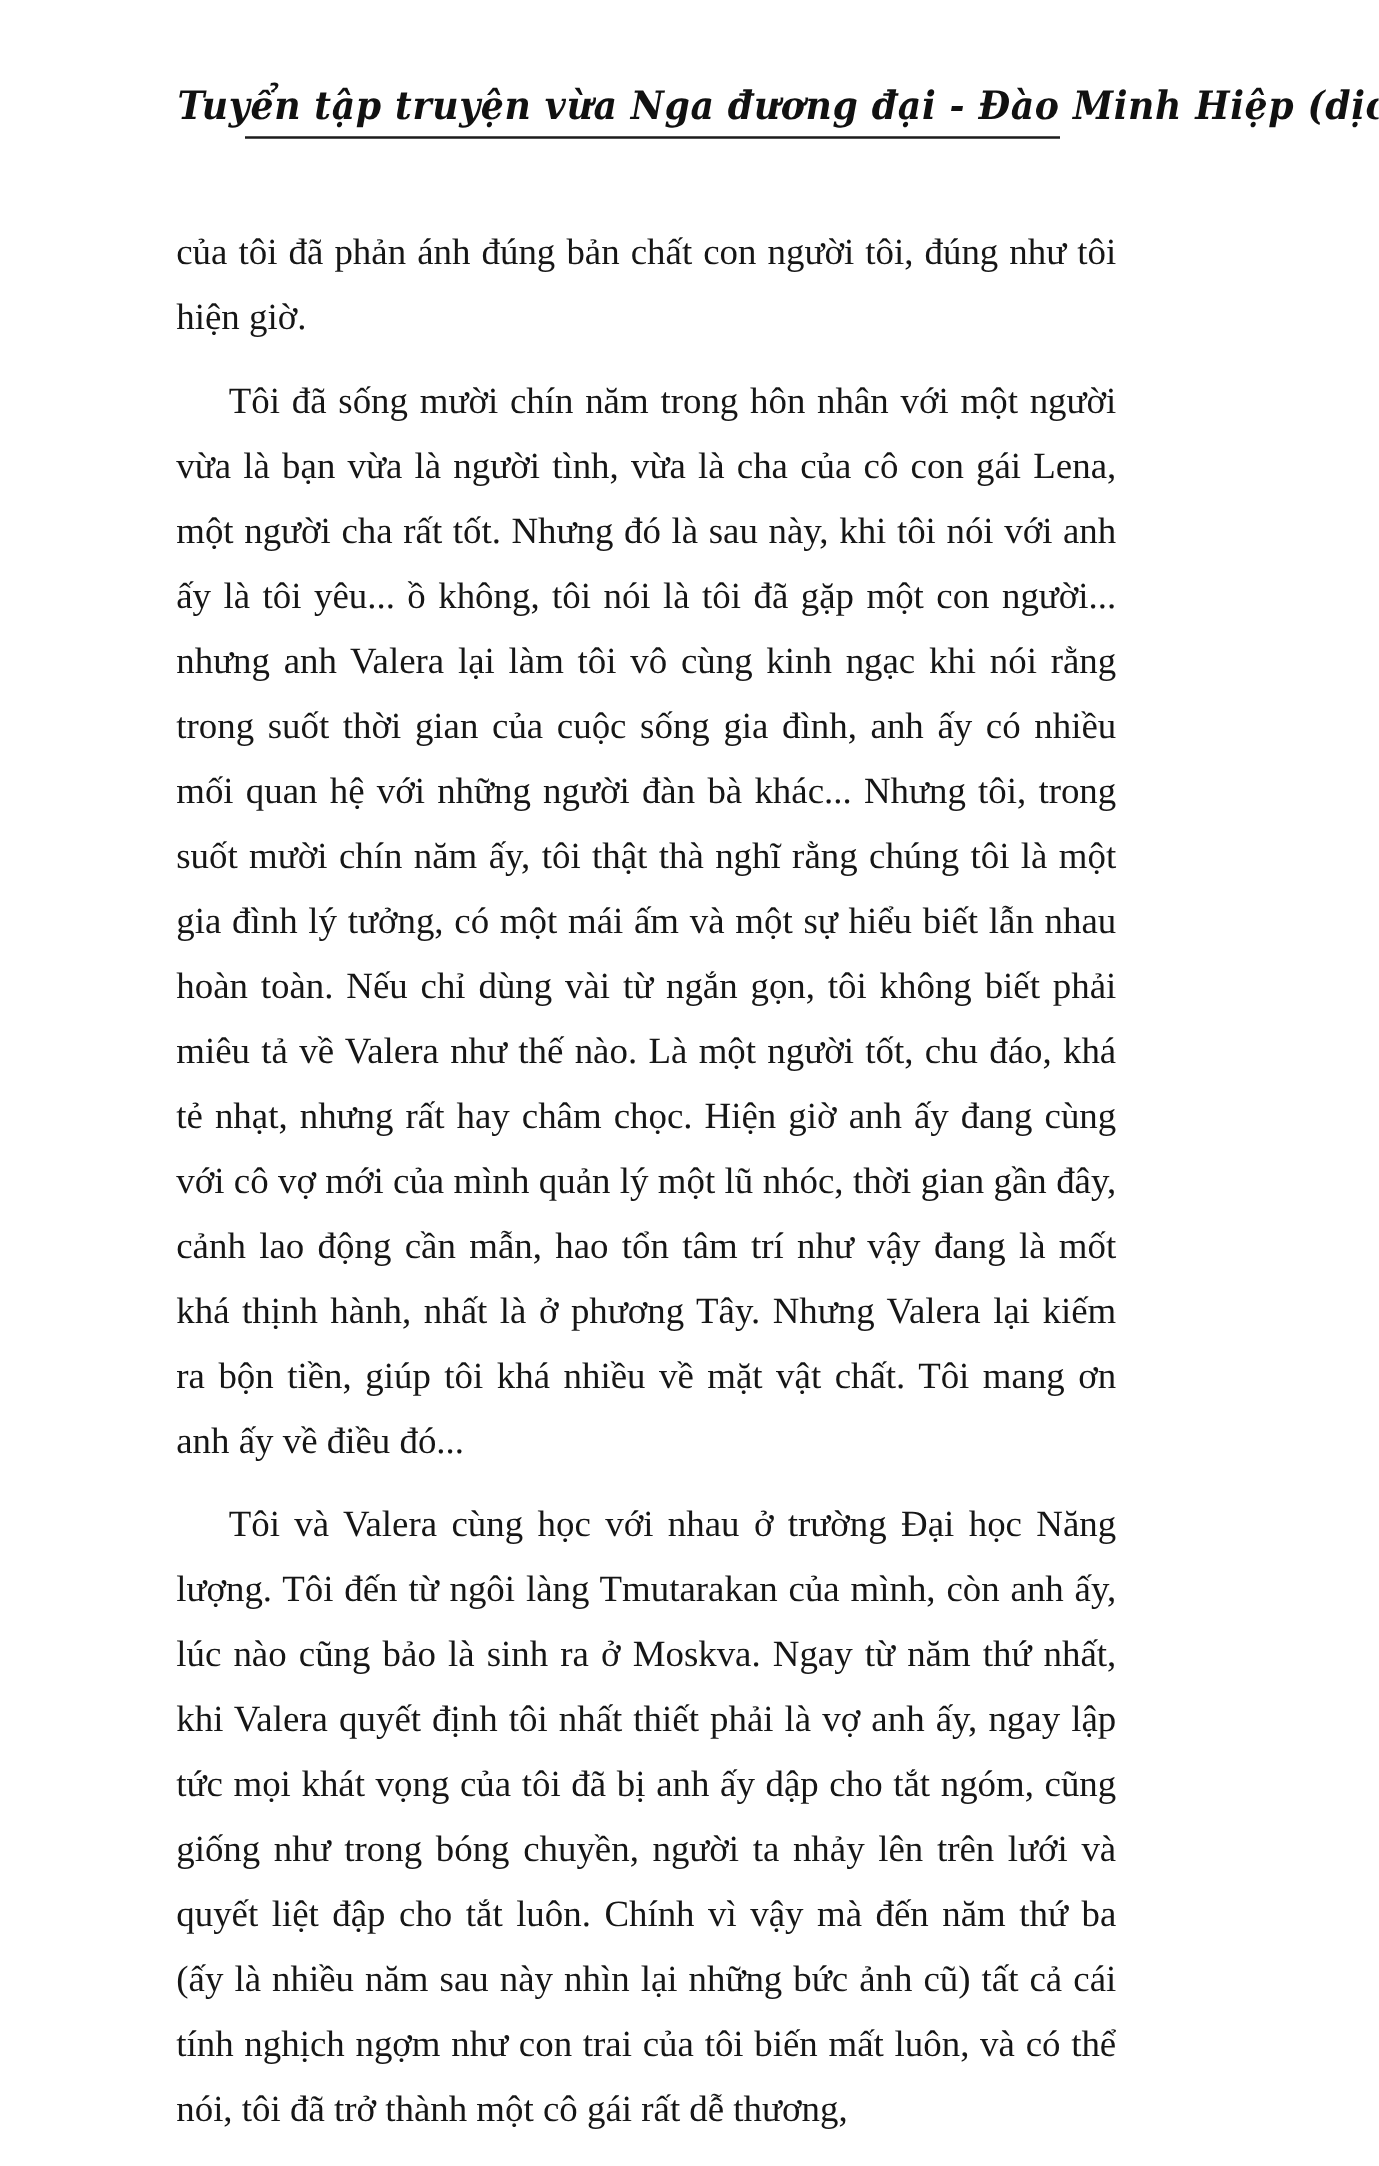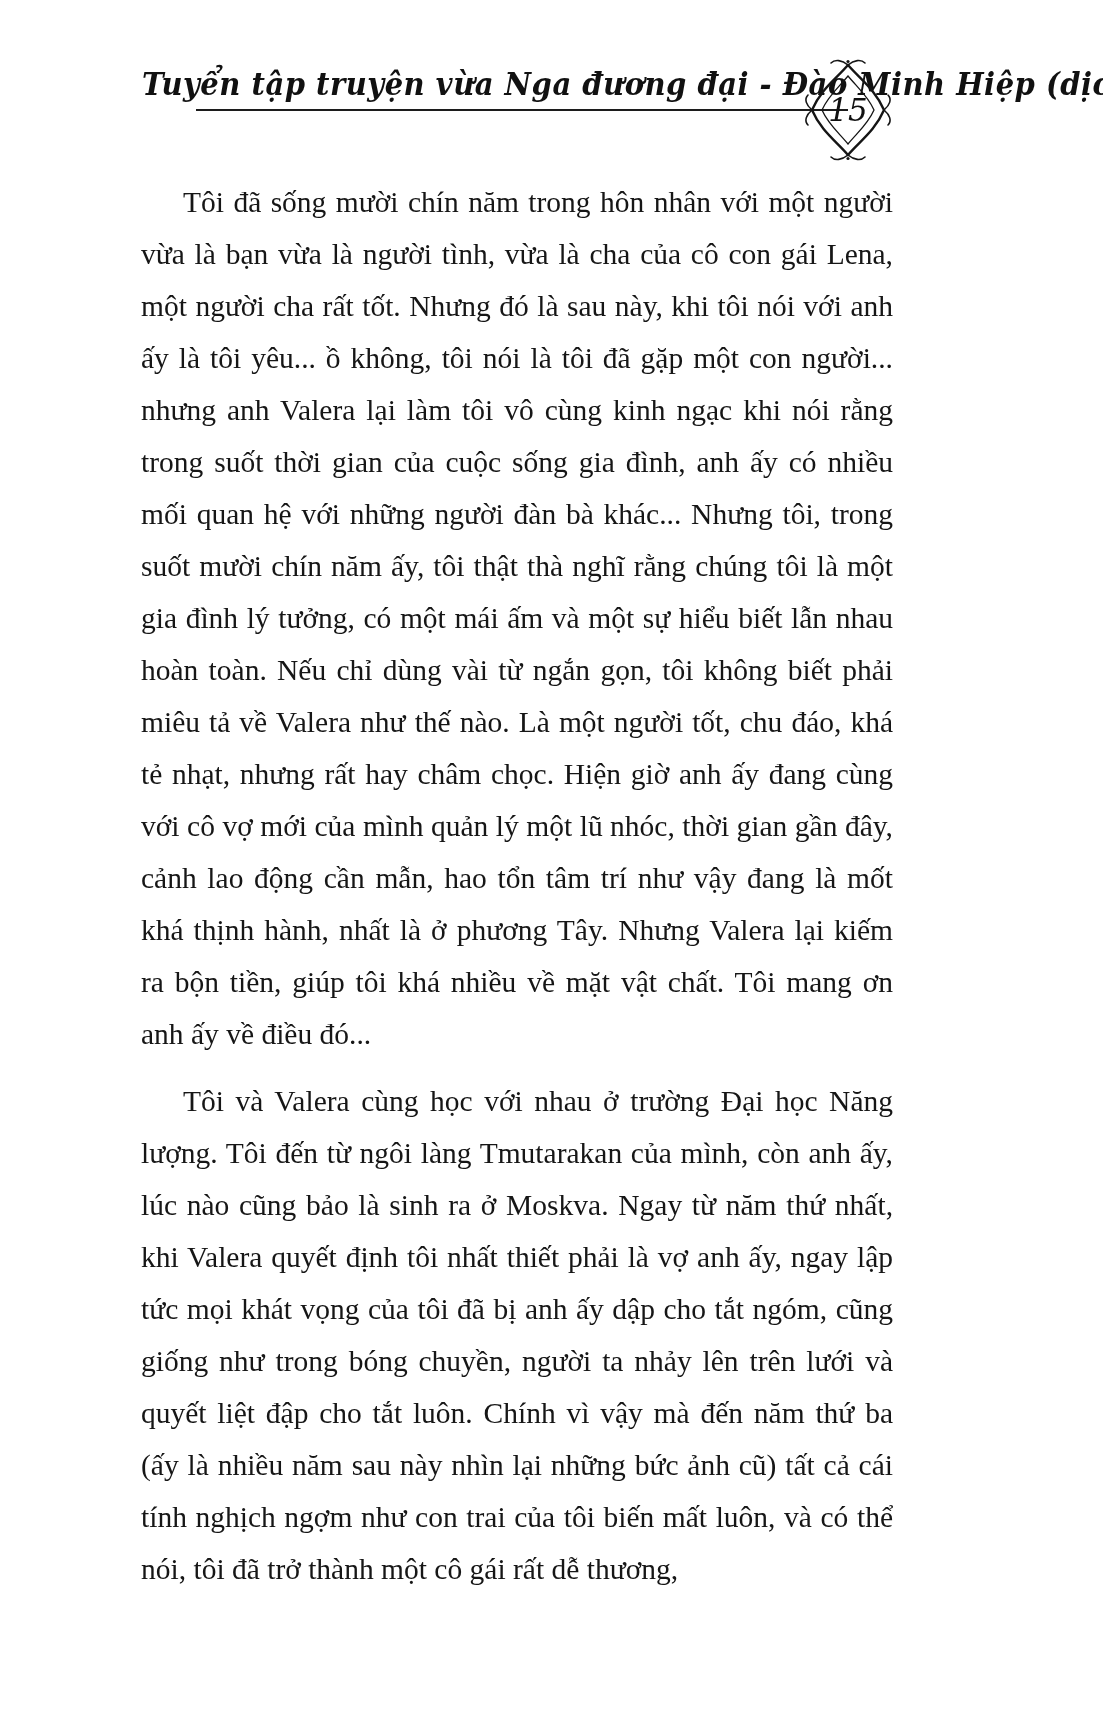--- a/index.html
+++ b/index.html
@@ -89,45 +89,20 @@
 </head>
 <body>
 
 <div class="page">
 
   <div class="running-head">
     <span class="running-head-title">Tuyển tập truyện vừa Nga đương đại - Đào Minh Hiệp (dịch)</span>
     <hr class="running-head-rule">
   </div>
 
-  <div class="ornament">
-    <svg viewBox="0 0 96 104">
-      <g stroke="#151515" fill="none" stroke-width="2.4" stroke-linecap="round">
-
-        <path d="M48 7 C36 21 21 31 12 52 C21 73 36 83 48 97 C60 83 75 73 84 52 C75 31 60 21 48 7 Z"></path>
-
-        <path d="M48 18 C39 29 28 38 22 52 C28 66 39 75 48 86 C57 75 68 66 74 52 C68 38 57 29 48 18 Z" stroke-width="1.3"></path>
-
-        <path d="M48 7 C42 2 35 1 31 5" stroke-width="1.6"></path>
-        <path d="M48 7 C54 2 61 1 65 5" stroke-width="1.6"></path>
-
-        <path d="M48 97 C42 102 35 103 31 99" stroke-width="1.6"></path>
-        <path d="M48 97 C54 102 61 103 65 99" stroke-width="1.6"></path>
-
-        <path d="M12 52 C6 47 4 41 8 37" stroke-width="1.6"></path>
-        <path d="M12 52 C6 57 4 63 8 67" stroke-width="1.6"></path>
-
-        <path d="M84 52 C90 47 92 41 88 37" stroke-width="1.6"></path>
-        <path d="M84 52 C90 57 92 63 88 67" stroke-width="1.6"></path>
-
-        <circle cx="48" cy="3.5" r="1.6" fill="#151515" stroke="none"></circle>
-        <circle cx="48" cy="100.5" r="1.6" fill="#151515" stroke="none"></circle>
-      </g>
-    </svg>
-    <div class="ornament-number">15</div>
-  </div>
 
   <div class="page-body">
+      <p class="para">của tôi đã phản ánh đúng bản chất con người tôi, đúng như tôi hiện giờ.</p>
       <p class="para indent">Tôi đã sống mười chín năm trong hôn nhân với một người vừa là bạn vừa là người tình, vừa là cha của cô con gái Lena, một người cha rất tốt. Nhưng đó là sau này, khi tôi nói với anh ấy là tôi yêu... ồ không, tôi nói là tôi đã gặp một con người... nhưng anh Valera lại làm tôi vô cùng kinh ngạc khi nói rằng trong suốt thời gian của cuộc sống gia đình, anh ấy có nhiều mối quan hệ với những người đàn bà khác... Nhưng tôi, trong suốt mười chín năm ấy, tôi thật thà nghĩ rằng chúng tôi là một gia đình lý tưởng, có một mái ấm và một sự hiểu biết lẫn nhau hoàn toàn. Nếu chỉ dùng vài từ ngắn gọn, tôi không biết phải miêu tả về Valera như thế nào. Là một người tốt, chu đáo, khá tẻ nhạt, nhưng rất hay châm chọc. Hiện giờ anh ấy đang cùng với cô vợ mới của mình quản lý một lũ nhóc, thời gian gần đây, cảnh lao động cần mẫn, hao tổn tâm trí như vậy đang là mốt khá thịnh hành, nhất là ở phương Tây. Nhưng Valera lại kiếm ra bộn tiền, giúp tôi khá nhiều về mặt vật chất. Tôi mang ơn anh ấy về điều đó...</p>
       <p class="para indent">Tôi và Valera cùng học với nhau ở trường Đại học Năng lượng. Tôi đến từ ngôi làng Tmutarakan của mình, còn anh ấy, lúc nào cũng bảo là sinh ra ở Moskva. Ngay từ năm thứ nhất, khi Valera quyết định tôi nhất thiết phải là vợ anh ấy, ngay lập tức mọi khát vọng của tôi đã bị anh ấy dập cho tắt ngóm, cũng giống như trong bóng chuyền, người ta nhảy lên trên lưới và quyết liệt đập cho tắt luôn. Chính vì vậy mà đến năm thứ ba (ấy là nhiều năm sau này nhìn lại những bức ảnh cũ) tất cả cái tính nghịch ngợm như con trai của tôi biến mất luôn, và có thể nói, tôi đã trở thành một cô gái rất dễ thương,</p>
     </div>
 
 </div>
 
 </body></html>

